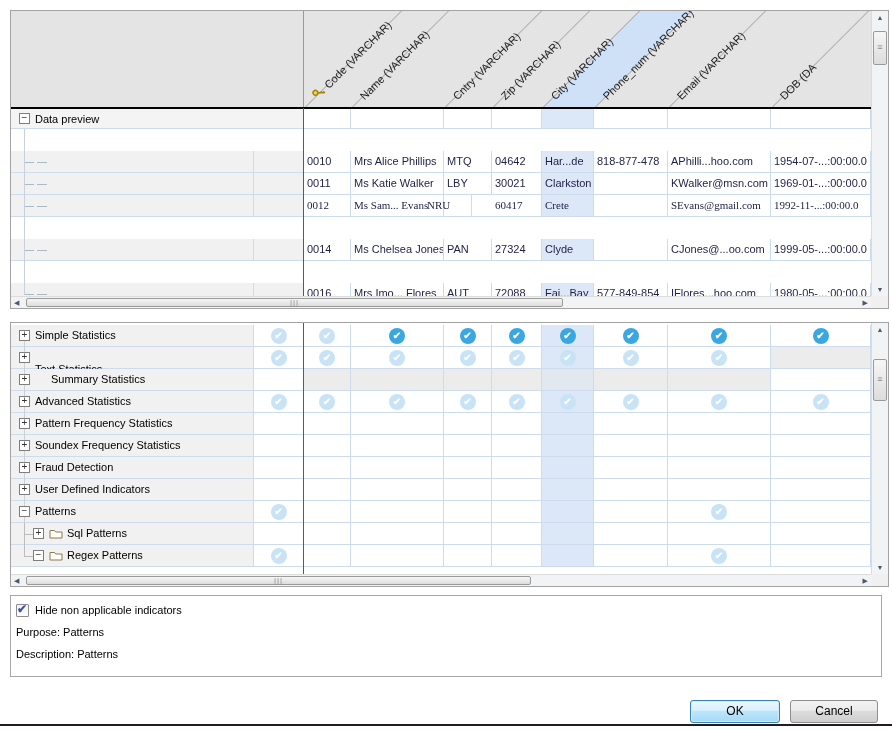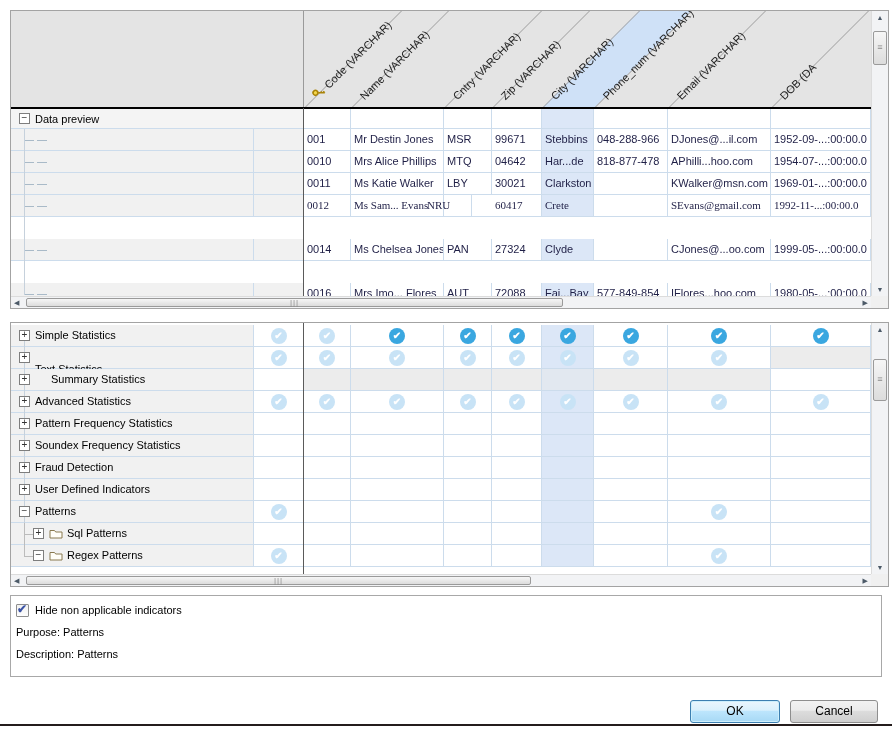--- a/index.html
+++ b/index.html
@@ -110,34 +110,20 @@
           <div class="cell" style="left: 293px; width: 47px;"></div>
           <div class="cell" style="left: 340px; width: 93px;"></div>
           <div class="cell" style="left: 433px; width: 48px;"></div>
           <div class="cell" style="left: 481px; width: 50px;"></div>
           <div class="cell hl" style="left: 531px; width: 52px;"></div>
           <div class="cell" style="left: 583px; width: 74px;"></div>
           <div class="cell" style="left: 657px; width: 103px;"></div>
           <div class="cell" style="left: 760px; width: 100px;"></div>
         </div>
         <div class="tline" style="left: 13px; top: 20px; height: 166px;"></div>
-        <div class="row" style="top: 20px; height: 22px;">
-          <div class="labelcol" style="background: rgb(241, 241, 241);"></div>
-          <div class="tdash" style="left: 13px; top: 11px; width: 10px;"></div>
-          <div class="tdash" style="left: 26px; top: 11px; width: 10px;"></div>
-          <div class="narrowcol" style="background: rgb(241, 241, 241); border-right: 1px solid rgb(204, 220, 236);"></div>
-          <div class="cell dcell" style="left: 293px; width: 47px;">001</div>
-          <div class="cell dcell" style="left: 340px; width: 93px;">Mr Destin Jones</div>
-          <div class="cell dcell" style="left: 433px; width: 48px;">MSR</div>
-          <div class="cell dcell" style="left: 481px; width: 50px;">99671</div>
-          <div class="cell dcell hl" style="left: 531px; width: 52px;">Stebbins</div>
-          <div class="cell dcell" style="left: 583px; width: 74px;">048-288-966</div>
-          <div class="cell dcell" style="left: 657px; width: 103px;">DJones@...il.com</div>
-          <div class="cell dcell" style="left: 760px; width: 100px;">1952-09-...:00:00.0</div>
-        </div>
         <div class="row" style="top: 42px; height: 22px;">
           <div class="labelcol" style="background: rgb(241, 241, 241);"></div>
           <div class="tdash" style="left: 13px; top: 11px; width: 10px;"></div>
           <div class="tdash" style="left: 26px; top: 11px; width: 10px;"></div>
           <div class="narrowcol" style="background: rgb(241, 241, 241); border-right: 1px solid rgb(204, 220, 236);"></div>
           <div class="cell dcell" style="left: 293px; width: 47px;">0010</div>
           <div class="cell dcell" style="left: 340px; width: 93px;">Mrs Alice Phillips</div>
           <div class="cell dcell" style="left: 433px; width: 48px;">MTQ</div>
           <div class="cell dcell" style="left: 481px; width: 50px;">04642</div>
           <div class="cell dcell hl" style="left: 531px; width: 52px;">Har...de</div>

